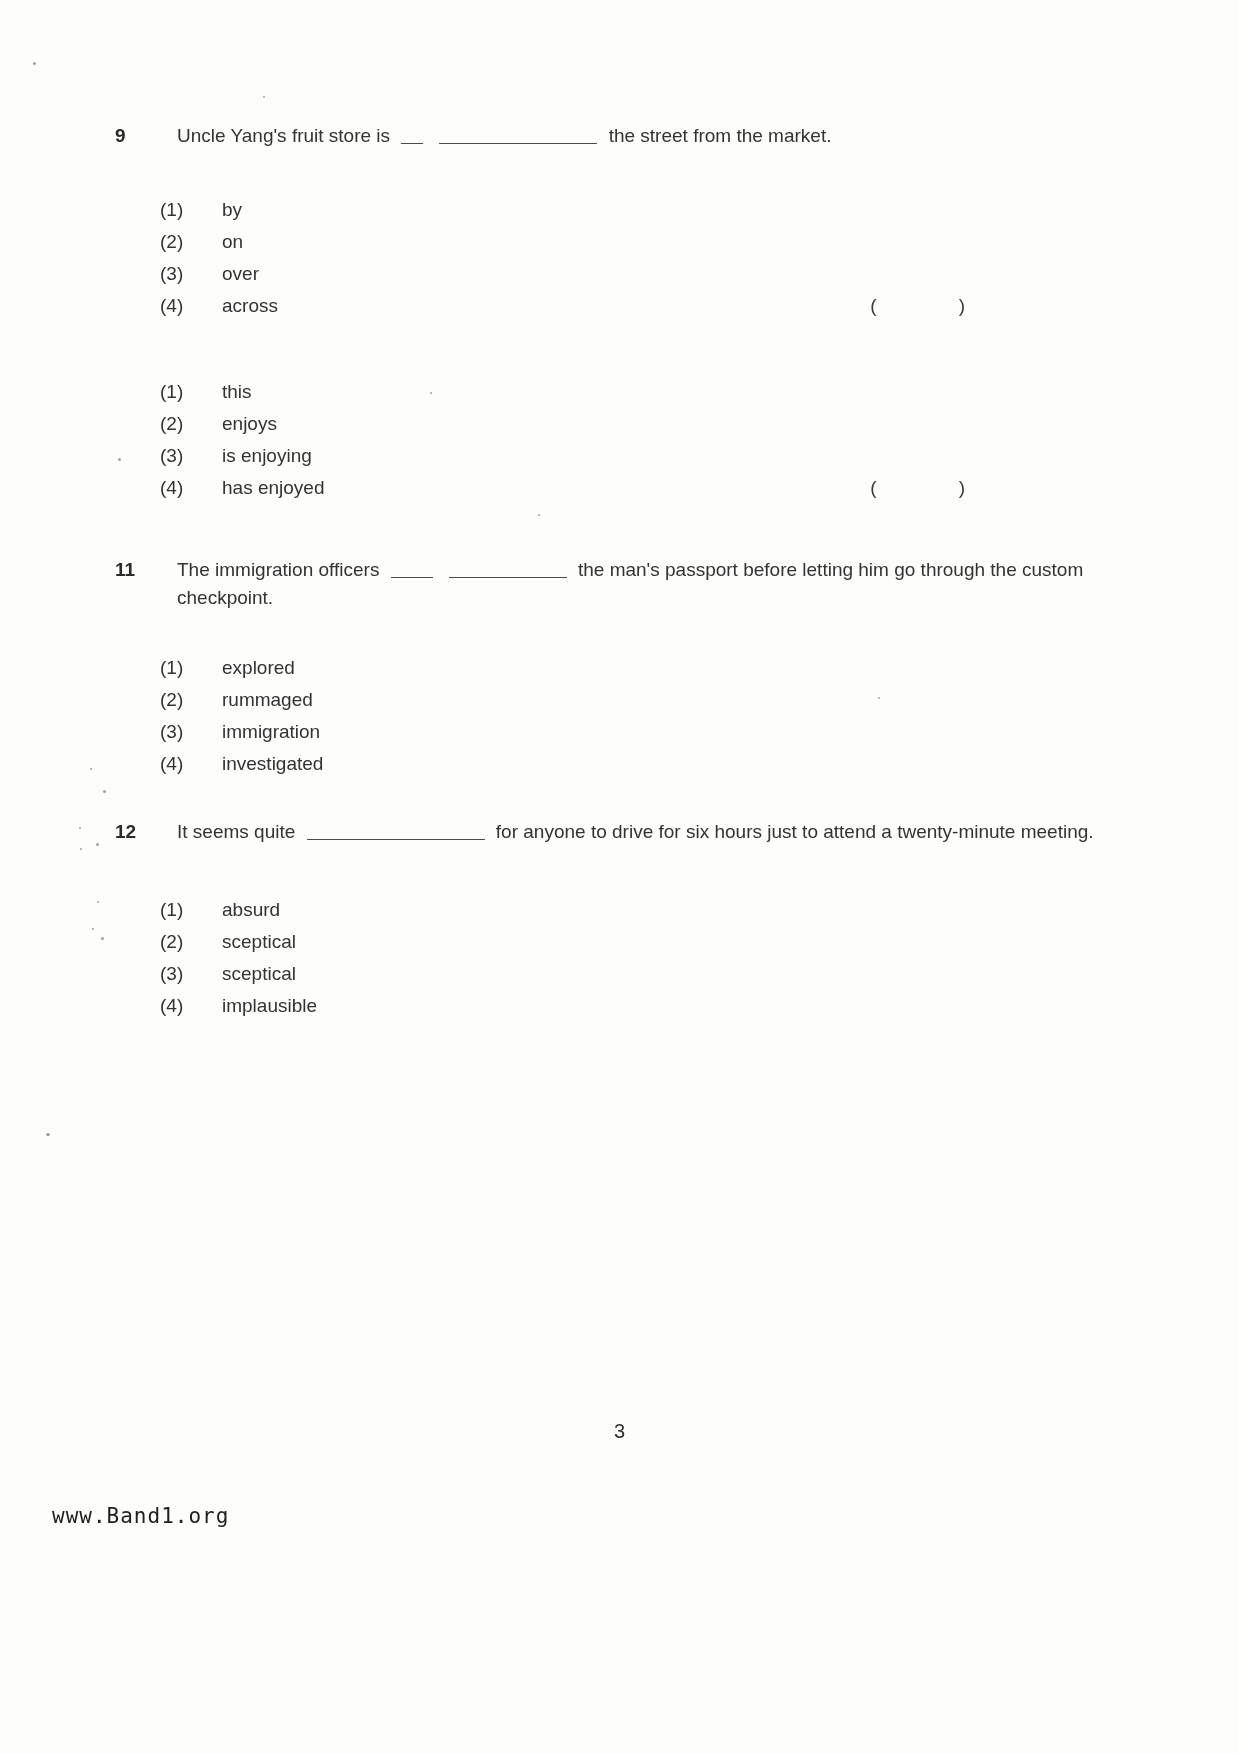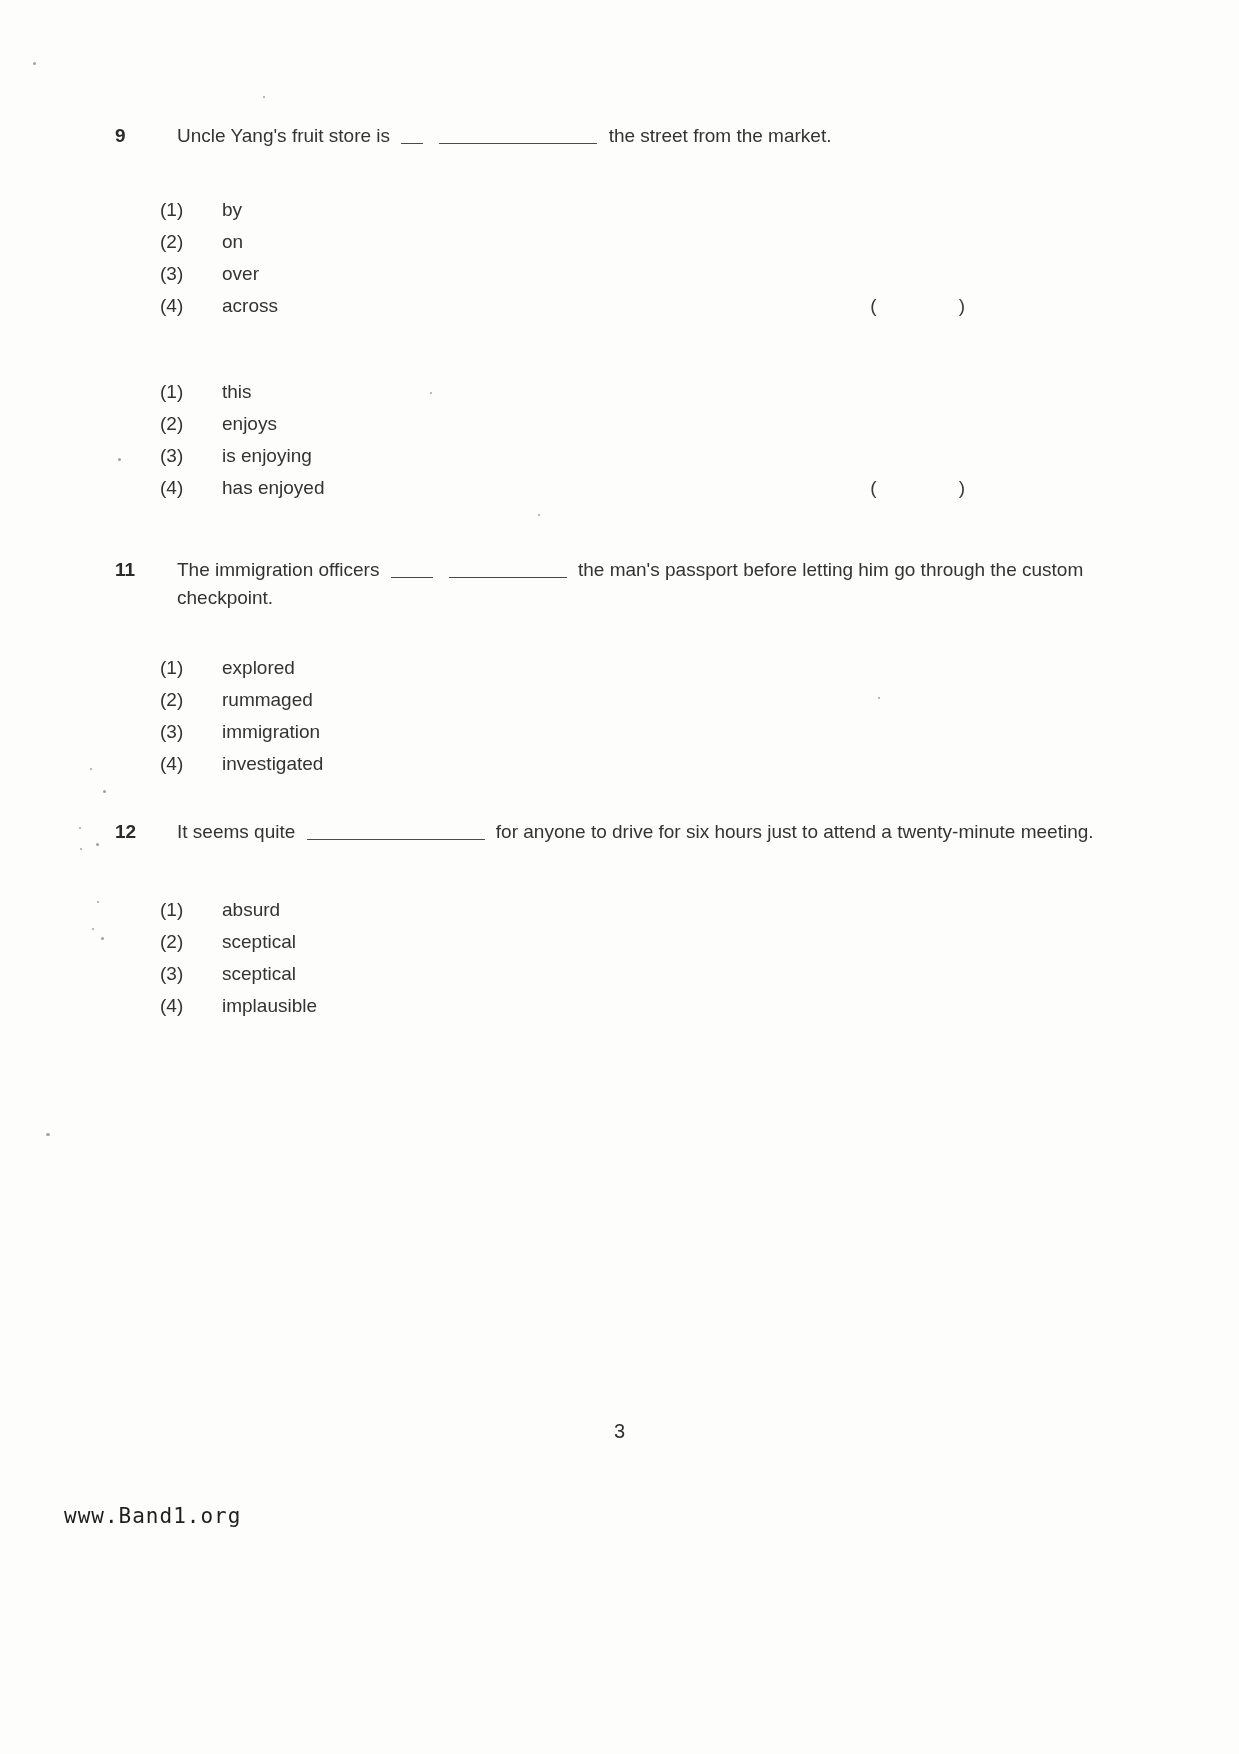--- a/index.html
+++ b/index.html
@@ -60,21 +60,21 @@
     position: absolute;
     top: 1420px;
     left: 0; right: 0;
     text-align: center;
     font-size: 20px;
     color: #2e2e2e;
   }
   .footer {
     position: absolute;
     top: 1504px;
-    left: 64px;
+    left: 52px;
     font-family: "DejaVu Sans Mono", monospace;
     font-size: 21px;
     color: #1f1f1f;
     letter-spacing: 1px;
   }
 
   
   .speck {
     position: absolute;
     background: #6f6f6f;

